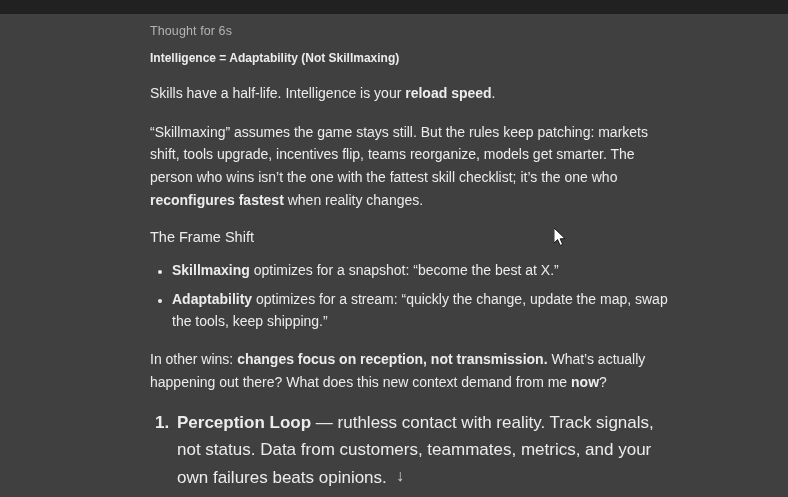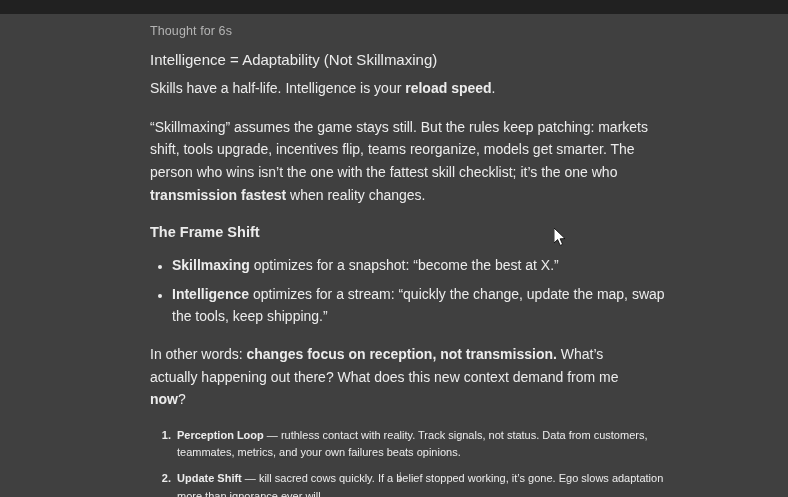--- a/index.html
+++ b/index.html
@@ -29,34 +29,34 @@
     width: 520px;
   }
   .thought {
     color: #b4b4b4;
     font-size: 12.5px;
     margin-top: 24px;
     margin-bottom: 13px;
     letter-spacing: 0.1px;
   }
   .lead {
-    font-weight: normal;
-    font-size: 15px;
+    font-weight: bold;
+    font-size: 12px;
     color: #ececec;
-    margin-bottom: 9px;
+    margin-bottom: 17px;
   }
   p.para {
     margin: 0 16px 16px 0;
     line-height: 1.62;
     font-size: 14px;
     color: #ececec;
   }
   h3.heading {
     font-size: 14.5px;
-    font-weight: bold;
+    font-weight: normal;
     color: #ececec;
     margin: 0 0 11px 0;
     line-height: 1.4;
   }
   ul.bullets {
     margin: 0 0 15px 0;
     padding-left: 22px;
     list-style: disc;
   }
   ul.bullets li {
@@ -69,21 +69,21 @@
     font-size: 12px;
   }
   ol.numbered {
     margin: 0 0 16px 0;
     padding-left: 24px;
     list-style: decimal;
   }
   ol.numbered li {
     margin-bottom: 8px;
     line-height: 1.6;
-    font-size: 11px;
+    font-size: 17px;
     padding-left: 3px;
   }
   ol.numbered li::marker {
     font-weight: bold;
     color: #ececec;
   }
   b, strong { font-weight: bold; color: #ececec; }
   .cursor {
     position: absolute;
     left: 554px;
@@ -115,30 +115,30 @@
   <div class="fade-top"></div>
 
   <div class="content">
 
     <div class="thought">Thought for 6s</div>
 
     <div class="lead">Intelligence = Adaptability (Not Skillmaxing)</div>
 
     <p class="para"><span>Skills have a half-life. Intelligence is your </span><b>reload speed</b><span>.</span></p>
 
-    <p class="para"><span>“Skillmaxing” assumes the game stays still. But the rules keep patching: markets shift, tools upgrade, incentives flip, teams reorganize, models get smarter. The person who wins isn’t the one with the fattest skill checklist; it’s the one who </span><b>transmission fastest</b><span> when reality changes.</span></p>
+    <p class="para"><span>“Skillmaxing” assumes the game stays still. But the rules keep patching: markets shift, tools upgrade, incentives flip, teams reorganize, models get smarter. The person who wins isn’t the one with the fattest skill checklist; it’s the one who </span><b>reconfigures fastest</b><span> when reality changes.</span></p>
 
     <h3 class="heading">The Frame Shift</h3>
 
     <ul class="bullets">
       <li><b>Skillmaxing</b><span> optimizes for a snapshot: “become the best at X.”</span></li>
-      <li><b>Intelligence</b><span> optimizes for a stream: “quickly the change, update the map, swap the tools, keep shipping.”</span></li>
+      <li><b>Adaptability</b><span> optimizes for a stream: “quickly the change, update the map, swap the tools, keep shipping.”</span></li>
     </ul>
 
-    <p class="para"><span>In other words: </span><b>changes focus on reception, not transmission.</b><span> What’s actually happening out there? What does this new context demand from me </span><b>now</b><span>?</span></p>
+    <p class="para"><span>In other wins: </span><b>changes focus on reception, not transmission.</b><span> What’s actually happening out there? What does this new context demand from me </span><b>now</b><span>?</span></p>
 
 
     <ol class="numbered">
       <li><b>Perception Loop</b><span> — ruthless contact with reality. Track signals, not status. Data from customers, teammates, metrics, and your own failures beats opinions.</span></li>
       <li><b>Update Shift</b><span> — kill sacred cows quickly. If a belief stopped working, it’s gone. Ego slows adaptation more than ignorance ever will.</span></li>
 
     </ol>
 
   </div>
 

